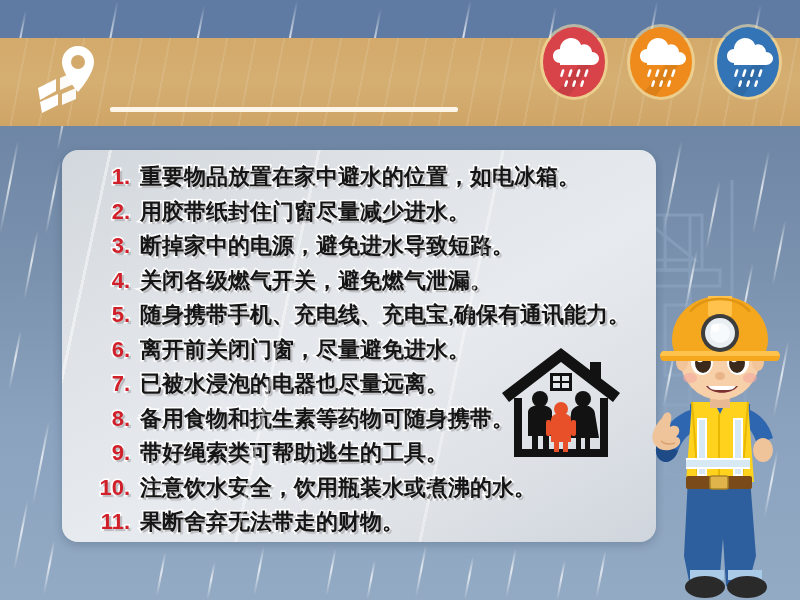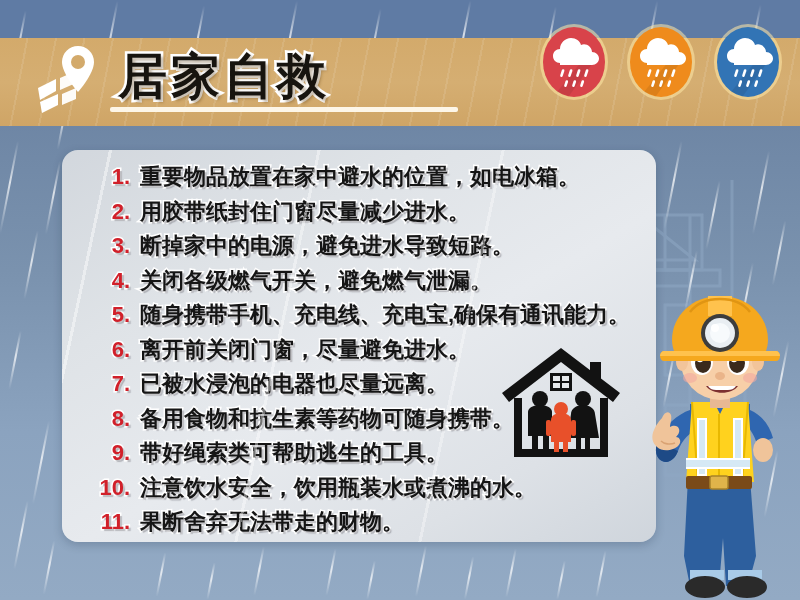--- a/index.html
+++ b/index.html
@@ -188,21 +188,20 @@
     <g fill="#ffffff">
       <path d="M2 44l18-9v12L4 56z"></path>
       <path d="M24 34l16-7v12l-16 7z" opacity=".95"></path>
       <path d="M4 58l18-8v11L6 69z"></path>
       <path d="M26 50l14-6v11l-14 6z" opacity=".95"></path>
       <path d="M42 2c-9 0-16 7-16 16 0 12 16 30 16 30s16-18 16-30c0-9-7-16-16-16z"></path>
     </g>
     <circle cx="42" cy="18" r="7" fill="#d3aa6b"></circle>
   </svg>
 
-  <div class="page-title">居家自救</div>
 
   <div class="badges">
     <svg class="badge" viewBox="0 0 76 84">
       <ellipse cx="38" cy="42" rx="34" ry="38" fill="#ffe9a8" opacity=".55"></ellipse>
       <ellipse cx="38" cy="42" rx="31" ry="35" fill="#d8434a"></ellipse>
       <path d="M21 72l32-40 6 8-26 36z" fill="#000" opacity=".08"></path>
       <g fill="#fff">
         <path d="M24 43c-4 0-7-3-7-7s3-7 7-7c0-6 5-11 11-11 5 0 9 3 10 7 1-.5 2-.7 3-.7 4 0 8 3.4 8 7.7 4 0 7 3 7 6.5s-3 6.5-7 6.5H24z"></path>
         <g>
           <rect x="25" y="49" width="2.6" height="8" rx="1.3" transform="rotate(18 26 53)"></rect>

